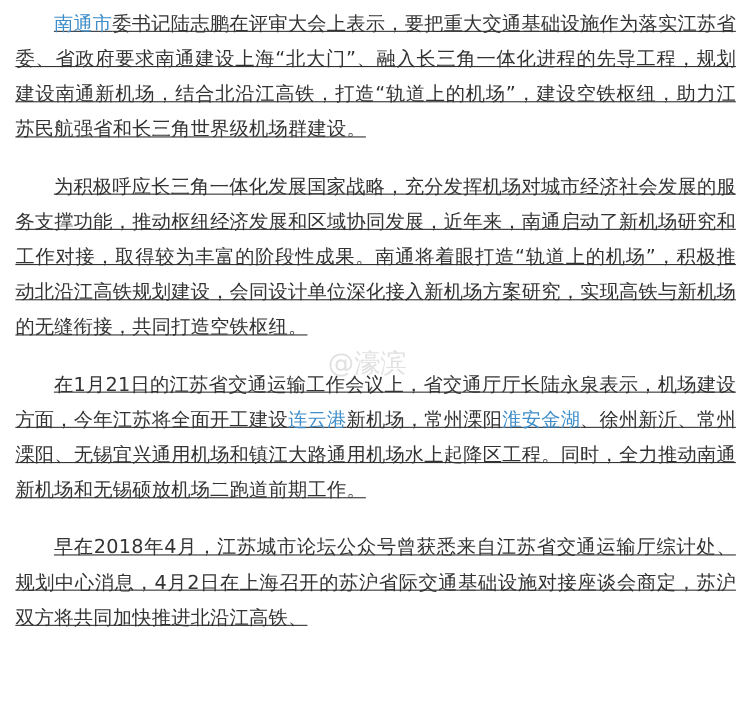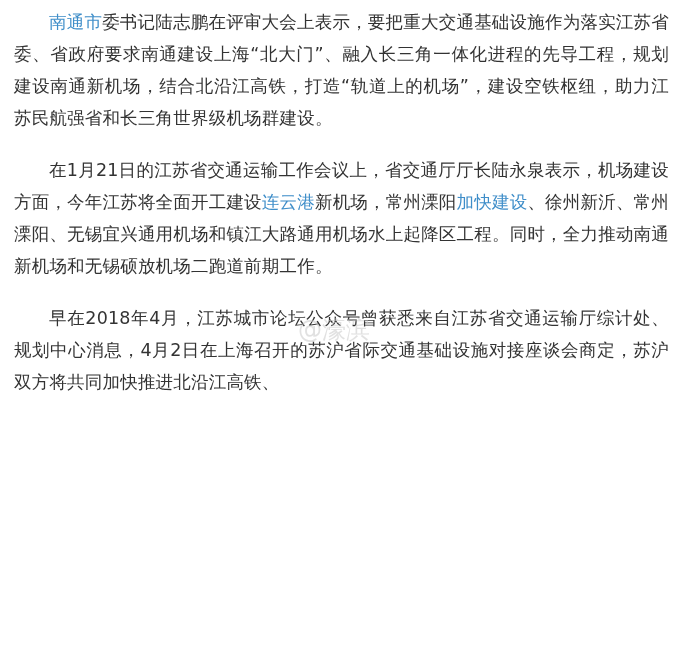--- a/index.html
+++ b/index.html
@@ -9,38 +9,40 @@
       font-family: "DejaVu Sans", "Liberation Sans", sans-serif;
       font-size: 17.5px;
       line-height: 32px;
       color: #333333;
       letter-spacing: 0.2px;
     }
     .para {
       margin: 0 0 20px 0;
       text-indent: 2em;
       text-align: justify;
+      text-decoration: underline;
     }
     .link { color: #3f8ec9; cursor: pointer; }
     .watermark {
       position: absolute;
       left: 298px; top: 314px;
       font-family: "DejaVu Sans", sans-serif;
       font-size: 24px;
       color: rgba(200,200,200,0.55);
       pointer-events: none;
       white-space: nowrap;
     }
   </style>
 </head>
 <body>
 
 <div class="article">
   <p class="para"><span class="link">南通市</span><span>委书记陆志鹏在评审大会上表示，要把重大交通基础设施作为落实江苏省委、省政府要求南通建设上海“北大门”、融入长三角一体化进程的先导工程，规划建设南通新机场，结合北沿江高铁，打造“轨道上的机场”，建设空铁枢纽，助力江苏民航强省和长三角世界级机场群建设。</span></p>
 
+  <p class="para"><span>为积极呼应长三角一体化发展国家战略，充分发挥机场对城市经济社会发展的服务支撑功能，推动枢纽经济发展和区域协同发展，近年来，南通启动了新机场研究和工作对接，取得较为丰富的阶段性成果。南通将着眼打造“轨道上的机场”，积极推动北沿江高铁规划建设，会同设计单位深化接入新机场方案研究，实现高铁与新机场的无缝衔接，共同打造空铁枢纽。</span></p>
 
 
-  <p class="para"><span>在1月21日的江苏省交通运输工作会议上，省交通厅厅长陆永泉表示，机场建设方面，今年江苏将全面开工建设</span><span class="link">连云港</span><span>新机场，常州溧阳</span><span class="link">加快建设</span><span>、徐州新沂、常州溧阳、无锡宜兴通用机场和镇江大路通用机场水上起降区工程。同时，全力推动南通新机场和无锡硕放机场二跑道前期工作。</span></p>
+  <p class="para"><span>在1月21日的江苏省交通运输工作会议上，省交通厅厅长陆永泉表示，机场建设方面，今年江苏将全面开工建设</span><span class="link">连云港</span><span>新机场，常州溧阳</span><span class="link">淮安金湖</span><span>、徐州新沂、常州溧阳、无锡宜兴通用机场和镇江大路通用机场水上起降区工程。同时，全力推动南通新机场和无锡硕放机场二跑道前期工作。</span></p>
 
   <p class="para"><span>早在2018年4月，江苏城市论坛公众号曾获悉来自江苏省交通运输厅综计处、规划中心消息，4月2日在上海召开的苏沪省际交通基础设施对接座谈会商定，苏沪双方将共同加快推进北沿江高铁、</span></p>
 </div>
 
 <div class="watermark">@濠滨</div>
 
 </body></html>

